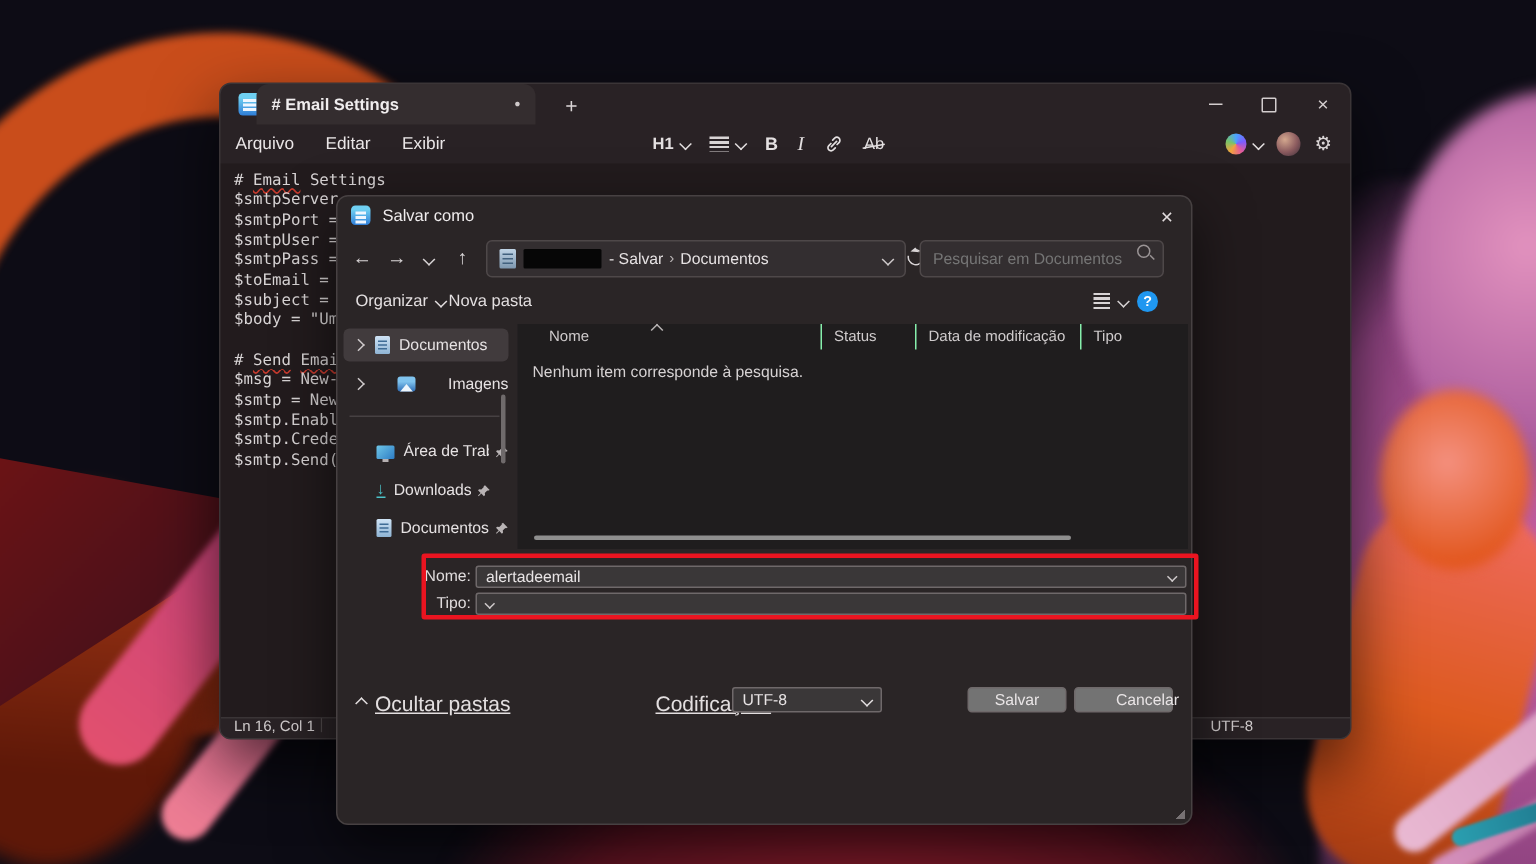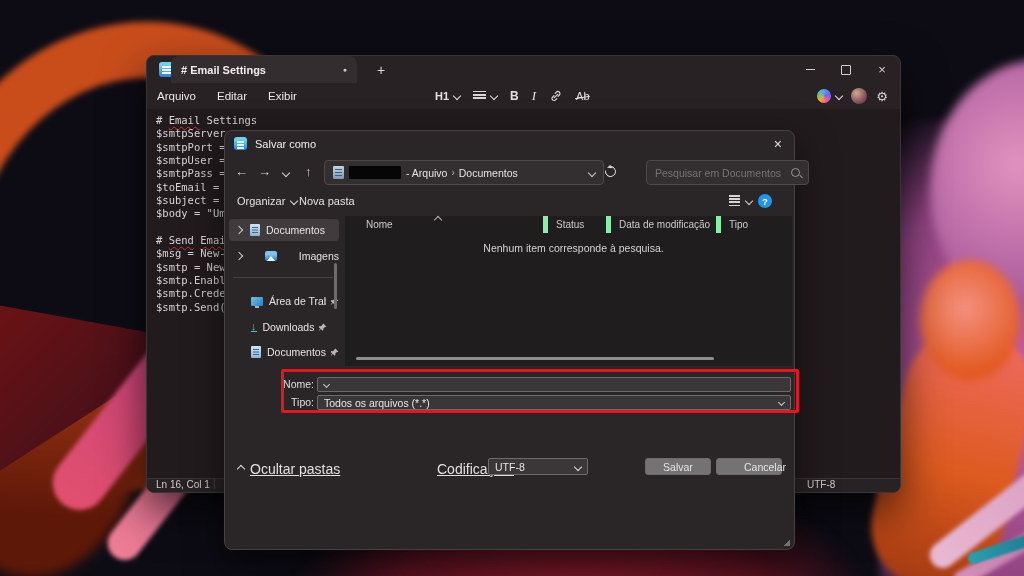--- a/index.html
+++ b/index.html
@@ -120,22 +120,22 @@
   .addr-icon::before{content:"";position:absolute;left:2px;right:2px;top:3px;height:1px;background:#41617e;
     box-shadow:0 3px 0 #41617e,0 6px 0 #41617e;}
   .redacted{width:52px;height:13px;background:#060606;border-radius:1px;margin-left:5px;flex:none;}
   .addr-text{font-size:10.5px;color:#e6e2e3;margin-left:5px;white-space:nowrap;}
   .addr-sep{font-size:10px;color:#b9b4b5;margin:0 4px;}
   .addr-chv{margin-left:auto;color:#cfcacb;}
   .refreshbtn{position:absolute;left:380px;top:8px;width:11px;height:11px;border:1.5px solid #d8d4d5;border-radius:50%;
     border-top-color:transparent;transform:rotate(-35deg);box-sizing:border-box;}
   .refreshbtn::after{content:"";position:absolute;top:-4px;right:-2px;border:3px solid transparent;border-bottom-color:#d8d4d5;
     transform:rotate(40deg);}
-  .searchbox{position:absolute;left:421px;top:2px;width:163px;height:25px;background:#332e30;border:1px solid #4e4849;
-    border-radius:4px;display:flex;align-items:center;box-sizing:border-box;padding:2px 8px;}
+  .searchbox{position:absolute;left:388px;top:2px;width:163px;height:25px;background:#332e30;border:1px solid #4e4849;
+    border-radius:4px;display:flex;box-sizing:border-box;padding:2px 8px;}
   .searchbox input{flex:1;background:transparent;border:none;outline:none;color:#9a9495;font-size:10.5px;
     font-family:"Liberation Sans",sans-serif;padding:0;min-width:0;}
   .mag{width:7px;height:7px;border:1.3px solid #9a9495;border-radius:50%;position:relative;flex:none;}
   .mag::after{content:"";position:absolute;width:4px;height:1.3px;background:#9a9495;transform:rotate(45deg);right:-3.5px;bottom:-1.5px;}
 
   .cmdrow{position:absolute;left:0;right:0;top:58px;height:26px;font-size:11px;}
   .cmd-organize{position:absolute;left:12px;top:6px;display:flex;align-items:center;gap:6px;color:#e3dfe0;}
   .cmd-newfolder{position:absolute;left:74px;top:6px;color:#e3dfe0;}
   .viewbtn{position:absolute;left:504px;top:6px;display:flex;align-items:center;gap:6px;color:#d8d4d5;}
   .viewicon{width:11px;height:11px;background:repeating-linear-gradient(180deg,#d8d4d5 0 1.5px,transparent 1.5px 3.2px);}
@@ -157,27 +157,27 @@
     box-shadow:0 2.5px 0 #3f6c96,0 5px 0 #3f6c96;}
   .ic-img{width:12px;height:10px;border-radius:2px;background:linear-gradient(180deg,#7fc3ee 35%,#2d6cb4);position:relative;overflow:hidden;}
   .ic-img::before{content:"";position:absolute;left:1px;bottom:-1px;border-left:5px solid transparent;border-right:5px solid transparent;
     border-bottom:6px solid #eef6fc;}
   .ic-desktop{width:12px;height:9px;border-radius:1px;background:linear-gradient(135deg,#6ec6e8,#2d7cc4);position:relative;}
   .ic-desktop::after{content:"";position:absolute;left:4px;bottom:-2px;width:4px;height:2px;background:#b5b0b1;}
   .ic-down{color:#4cc2c8;font-size:11px;line-height:8px;border-bottom:1.5px solid #4cc2c8;padding-bottom:1px;font-weight:700;}
 
   .filelist{position:absolute;left:120px;right:2px;top:0;height:150px;background:#1f1d1e;}
   .fl-header{position:absolute;left:0;right:0;top:0;height:17px;display:flex;font-size:10px;color:#cfcbcc;}
-  .fl-col{display:flex;align-items:center;padding-left:8px;box-sizing:border-box;border-right:5px solid #86efac;}
+  .fl-col{display:flex;align-items:center;padding-left:8px;box-sizing:border-box;border-right:1px solid #86efac;}
   .col-nome{width:203px;padding-left:21px;position:relative;}
   .col-status{width:63px;}
   .col-data{width:110px;}
   .col-tipo{flex:1;border-right:none;}
   .sort-caret{position:absolute;left:90px;top:1px;color:#b9b4b5;}
-  .fl-empty{position:absolute;left:10px;right:0;top:26px;text-align:center;font-size:10.5px;color:#d6d2d3;}
+  .fl-empty{position:absolute;left:10px;right:0;top:26px;font-size:10.5px;color:#d6d2d3;}
   .fl-hscroll{position:absolute;left:11px;top:141px;width:358px;height:3px;background:#8f8f8f;border-radius:2px;}
 
   .field-row{position:absolute;left:0;right:0;height:15px;font-size:10.5px;}
   .row-nome{top:246px;} .row-tipo{top:264px;}
   .field-label{position:absolute;left:0;width:89px;text-align:right;top:1px;color:#e0dcdd;}
   .combo{position:absolute;left:92px;width:474px;height:15px;background:#3a3738;border:1px solid #6f696a;border-radius:2px;
     box-sizing:border-box;display:flex;align-items:center;padding:0 6px;}
   .combo input{flex:1;background:transparent;border:none;outline:none;color:#e8e4e5;font-size:10.5px;
     font-family:"Liberation Sans",sans-serif;padding:0;min-width:0;}
   .combo .val{flex:1;color:#e8e4e5;white-space:nowrap;overflow:hidden;}
@@ -286,21 +286,21 @@
   </div>
 
   <div class="navrow">
     <span class="navbtn nav-back">←</span>
     <span class="navbtn nav-fwd">→</span>
     <span class="navbtn nav-chv chv" style="color:#d8d4d5;"></span>
     <span class="navbtn nav-up">↑</span>
     <div class="addressbox">
       <span class="addr-icon"></span>
       <span class="redacted"></span>
-      <span class="addr-text">- Arquivo</span>
+      <span class="addr-text">- Salvar</span>
       <span class="addr-sep">›</span>
       <span class="addr-text" style="margin-left:0;">Documentos</span>
       <span class="chv addr-chv"></span>
     </div>
     <span class="refreshbtn"></span>
     <div class="searchbox">
       <input placeholder="Pesquisar em Documentos" style="">
       <span class="mag"></span>
     </div>
   </div>
@@ -372,27 +372,27 @@
         </div>
       </div>
       <div class="fl-empty">Nenhum item corresponde à pesquisa.</div>
       <div class="fl-hscroll"></div>
     </div>
   </div>
 
   <div class="field-row row-nome">
     <span class="field-label">Nome:</span>
     <div class="combo">
+      <input value="alertadeemail" style="">
       <span class="chv"></span>
     </div>
   </div>
   <div class="field-row row-tipo">
     <span class="field-label">Tipo:</span>
     <div class="combo">
-      <span class="val">Todos os arquivos (*.*)</span>
       <span class="chv"></span>
     </div>
   </div>
 
   <div class="footer-item hide-folders">
     <span class="chv up"></span>
     <span>Ocultar pastas</span>
   </div>
   <span class="footer-item enc-label">Codificação:</span>
   <div class="enc-combo">

